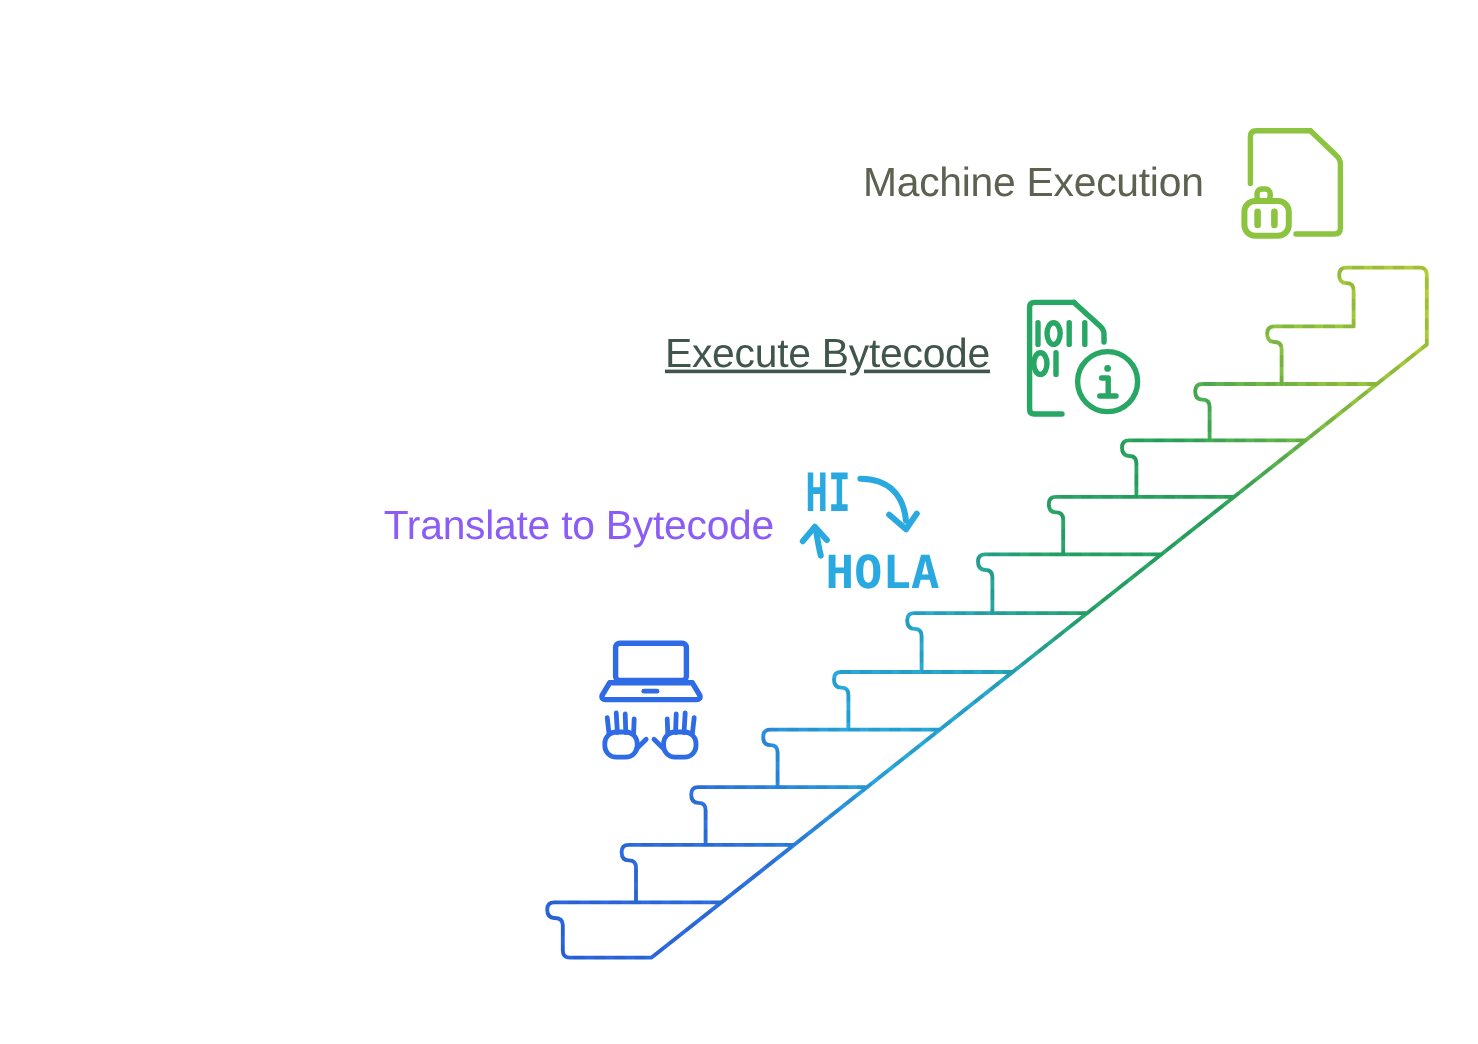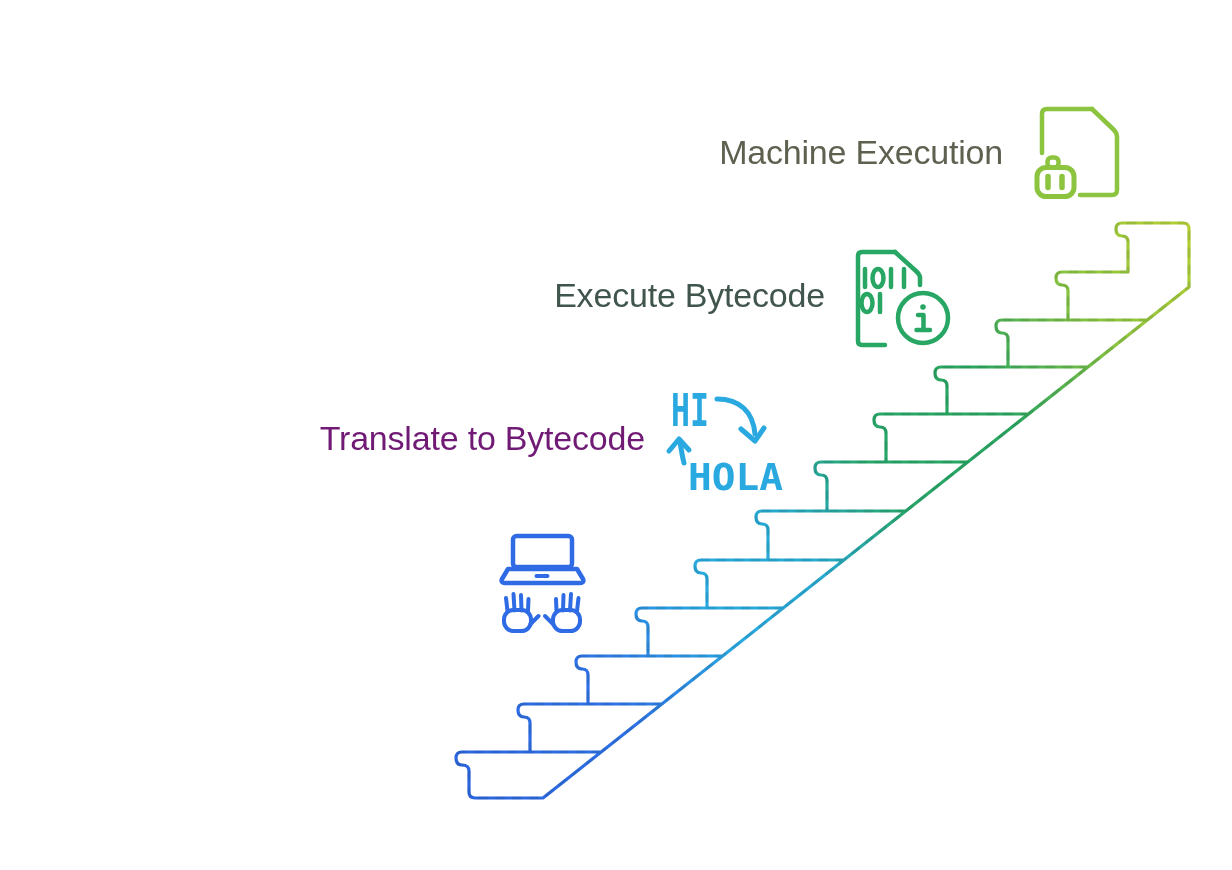--- a/index.html
+++ b/index.html
@@ -56,22 +56,22 @@
            M 843.9,560 L 701,560 Q 695,560 695,566 Q 695,573 701,573 Q 707,573 707,579 L 707,608
            M 905.8,511 L 762,511 Q 756,511 756,517 Q 756,524 762,524 Q 768,524 768,530 L 768,560
            M 967.8,462 L 821,462 Q 815,462 815,468 Q 815,475 821,475 Q 827,475 827,481 L 827,511
            M 1028.5,414 L 880,414 Q 874,414 874,420 Q 874,427 880,427 Q 886,427 886,433 L 886,462
            M 1087.9,367 L 941,367 Q 935,367 935,373 Q 935,380 941,380 Q 947,380 947,386 L 947,414
            M 1147.3,320 L 1002,320 Q 996,320 996,326 Q 996,333 1002,333 Q 1008,333 1008,339 L 1008,367
            M 1128,272 L 1062,272 Q 1056,272 1056,278 Q 1056,285 1062,285 Q 1068,285 1068,291 L 1068,320"></path>
     </g>
   </svg>
 
-  <div class="step-label lbl-translate" style="color: #701a75;">Translate to Bytecode</div>
-  <div class="step-label lbl-execute" style="color: rgb(64, 85, 75);">Execute Bytecode</div>
+  <div class="step-label lbl-translate" style="color: #8b5cf6;">Translate to Bytecode</div>
+  <div class="step-label lbl-execute" style="color: rgb(64, 85, 75); text-decoration: underline;">Execute Bytecode</div>
   <div class="step-label lbl-machine" style="color: rgb(93, 97, 80);">Machine Execution</div>
 
   <svg class="icon-svg ic-laptop" width="100" height="110" viewBox="0 0 100 110">
     <g fill="none" stroke-linecap="round" stroke-linejoin="round" stroke-width="4.5" stroke="#2e6be4">
       <rect x="18" y="8" width="59" height="31" rx="3.5"></rect>
       <path d="M 13,41 L 82,41 L 88,51 Q 89.5,55 85,55 L 10,55 Q 5.5,55 7,51 Z"></path>
       <line x1="41.5" y1="48" x2="52.5" y2="48" stroke-width="4"></line>
       <g stroke-width="4">
         <rect x="9" y="82" width="27" height="21" rx="9.5"></rect>
         <path d="M12.5,83 L11,70 M19.5,82.5 L18.5,66 M26.5,82.5 L26,67 M33,83 L33.5,71 M35.5,96 L43.5,88"></path>

